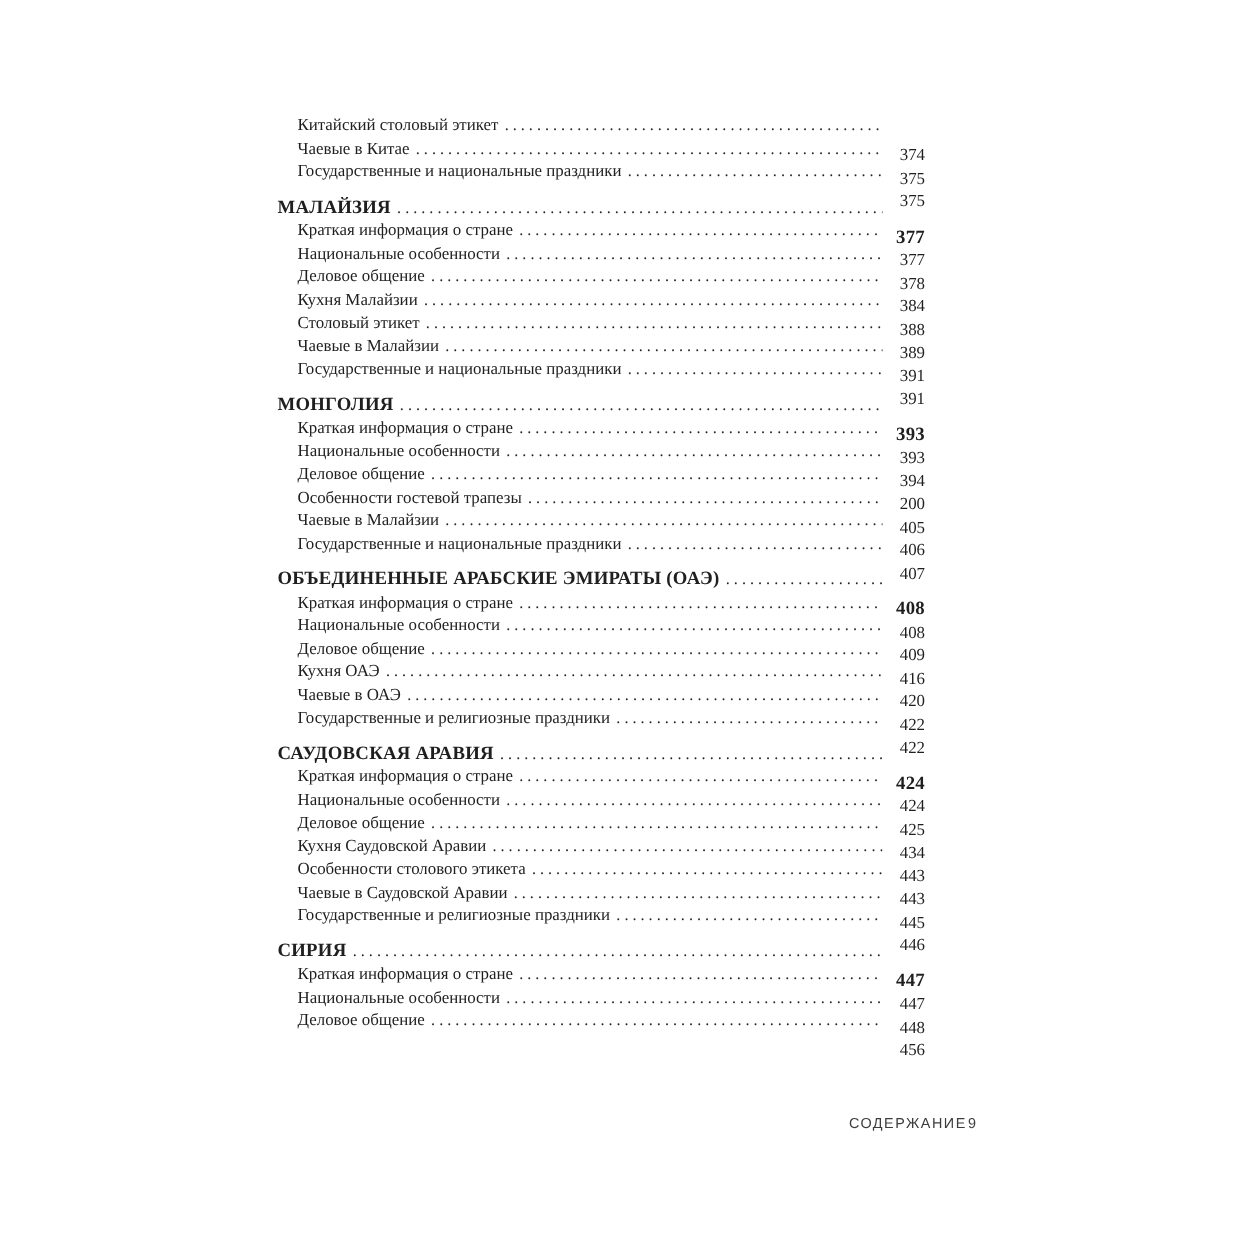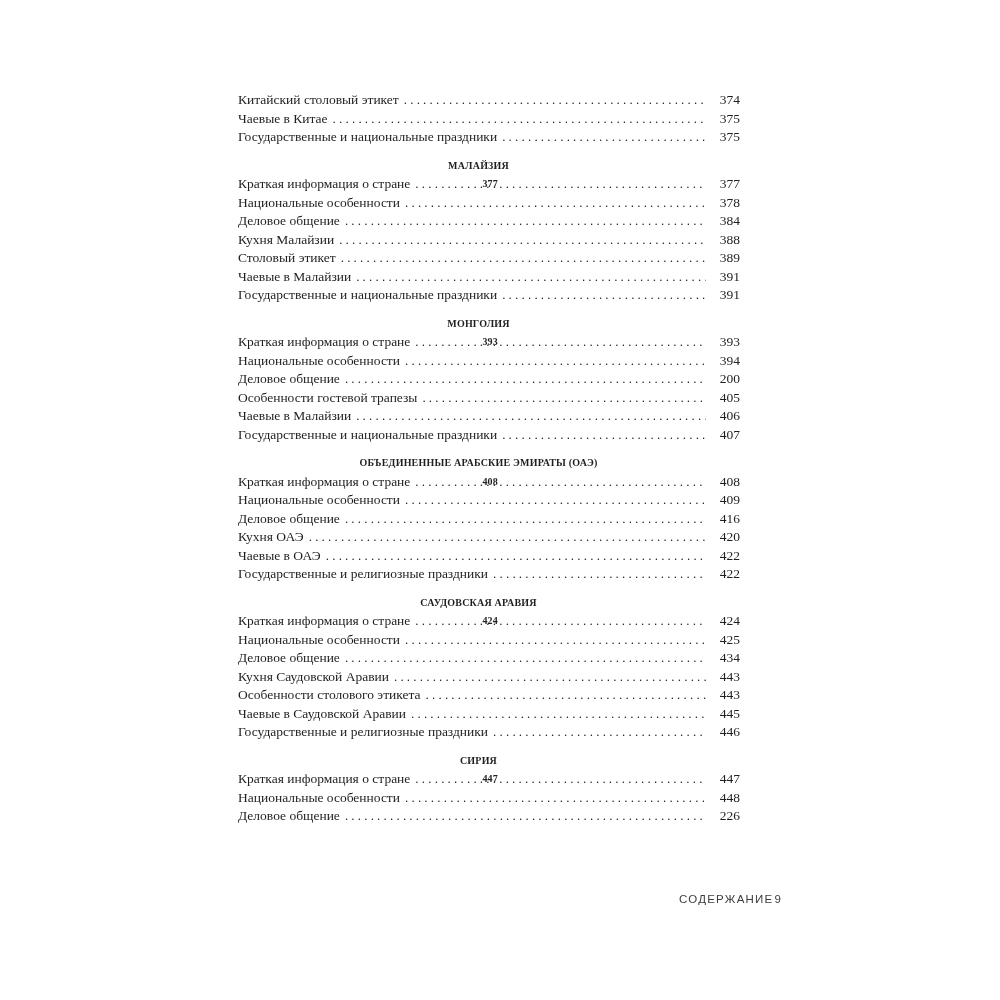--- a/index.html
+++ b/index.html
@@ -27,24 +27,23 @@
   .toc-row {
     display: flex;
     align-items: center;
     height: 18.5px;
     line-height: 18.5px;
     font-size: 13.5px;
     white-space: nowrap;
   }
   .toc-row.header {
     font-weight: 700;
-    font-size: 10px;
+    font-size: 15px;
     margin-top: 10px;
     letter-spacing: 0.2px;
-    flex-direction: column;
   }
   .toc-row.entry .toc-label {
     padding-left: 16px;
   }
   .toc-label {
     flex: 0 0 auto;
     padding-right: 5px;
   }
   .leader {
     flex: 1 1 auto;
@@ -57,20 +56,21 @@
   .leader::after {
     content: "........................................................................................................................................................................";
     letter-spacing: 3.2px;
     font-size: 13px;
   }
   .toc-page {
     flex: 0 0 auto;
     min-width: 28px;
     text-align: right;
     padding-left: 6px;
+    margin-top: 48px;
   }
   .footer {
     position: absolute;
     top: 893px;
     right: 218px;
     font-family: "Liberation Sans", "DejaVu Sans", sans-serif;
     font-size: 11.5px;
     color: #3d3d3d;
     letter-spacing: 1.2px;
     display: flex;
@@ -259,20 +259,20 @@
         <span class="toc-page">447</span>
       </div>
       <div class="toc-row entry">
         <span class="toc-label">Национальные особенности</span>
         <span class="leader"></span>
         <span class="toc-page">448</span>
       </div>
       <div class="toc-row entry">
         <span class="toc-label">Деловое общение</span>
         <span class="leader"></span>
-        <span class="toc-page">226</span>
+        <span class="toc-page">456</span>
       </div>
     </main>
   <footer class="footer">
     <span>СОДЕРЖАНИЕ</span>
     <span>9</span>
   </footer>
 </div>
 
 </body></html>

